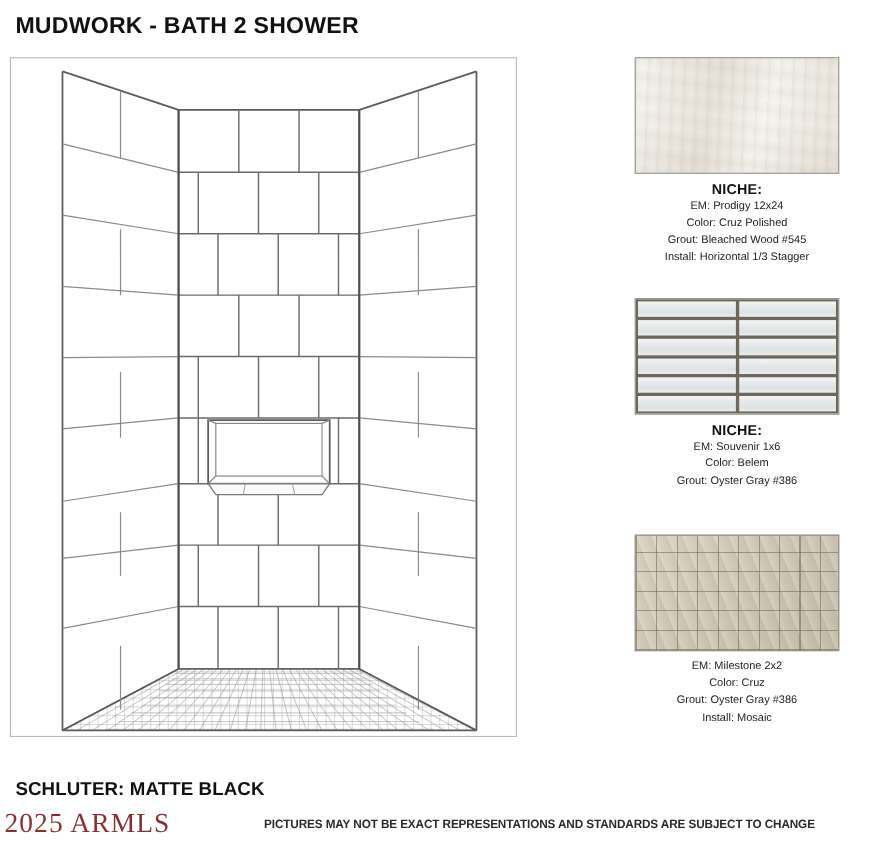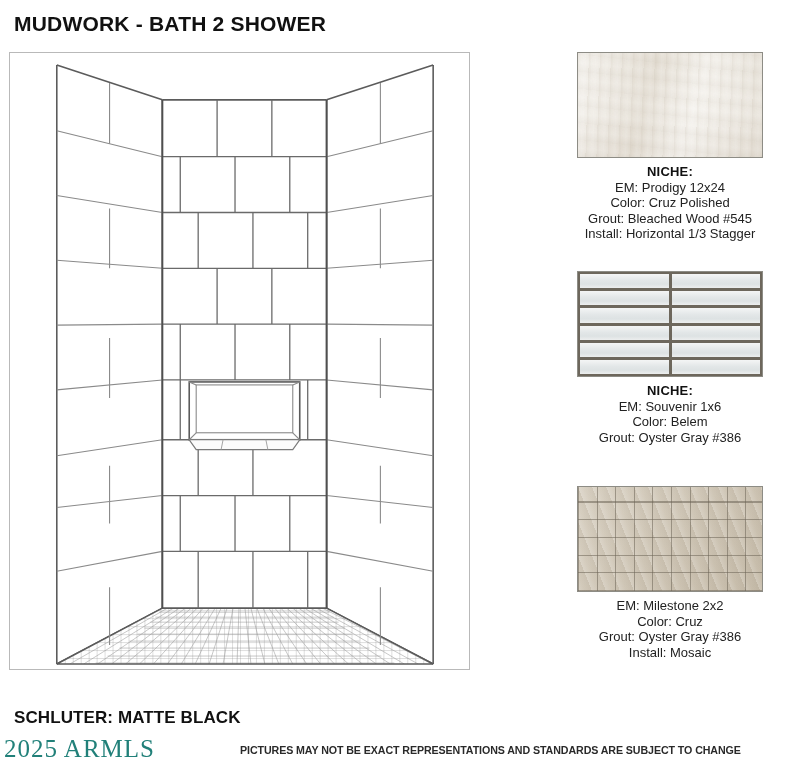--- a/index.html
+++ b/index.html
@@ -125,21 +125,21 @@
   }
   .material-caption .caption-title {
     display: block;
     font-size: 13px;
     font-weight: bold;
     color: #111111;
     letter-spacing: 0.2px;
   }
   .material-caption .caption-line {
     display: block;
-    font-size: 13px;
+    font-size: 10px;
     font-weight: normal;
     color: #222222;
   }
 
   
   #schluter-note {
     position: absolute;
     left: 14px;
     top: 708px;
     font-size: 17px;
@@ -148,21 +148,21 @@
     color: #111111;
     white-space: nowrap;
   }
   #armls-watermark {
     position: absolute;
     left: 4px;
     top: 735px;
     font-size: 25px;
     font-family: "Liberation Serif", serif;
     letter-spacing: 1px;
-    color: #0f766e;
+    color: #7f1d1d;
     opacity: 0.92;
     white-space: nowrap;
   }
   #disclaimer {
     position: absolute;
     left: 240px;
     top: 744px;
     width: 552px;
     font-size: 11px;
     font-weight: bold;

